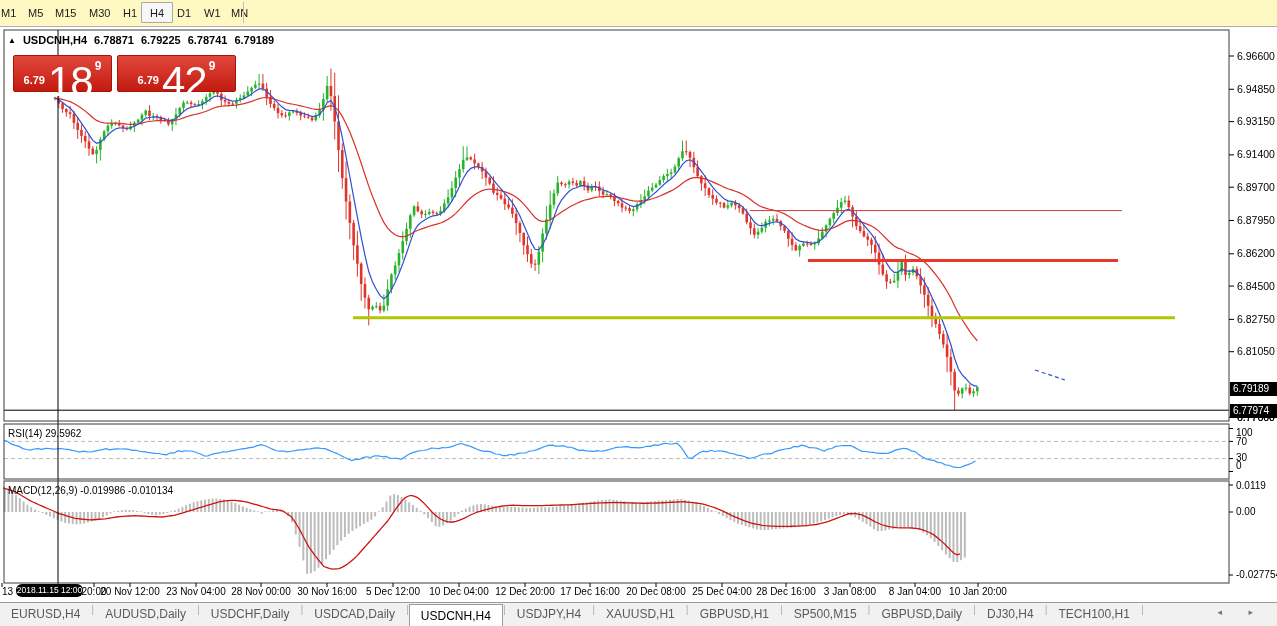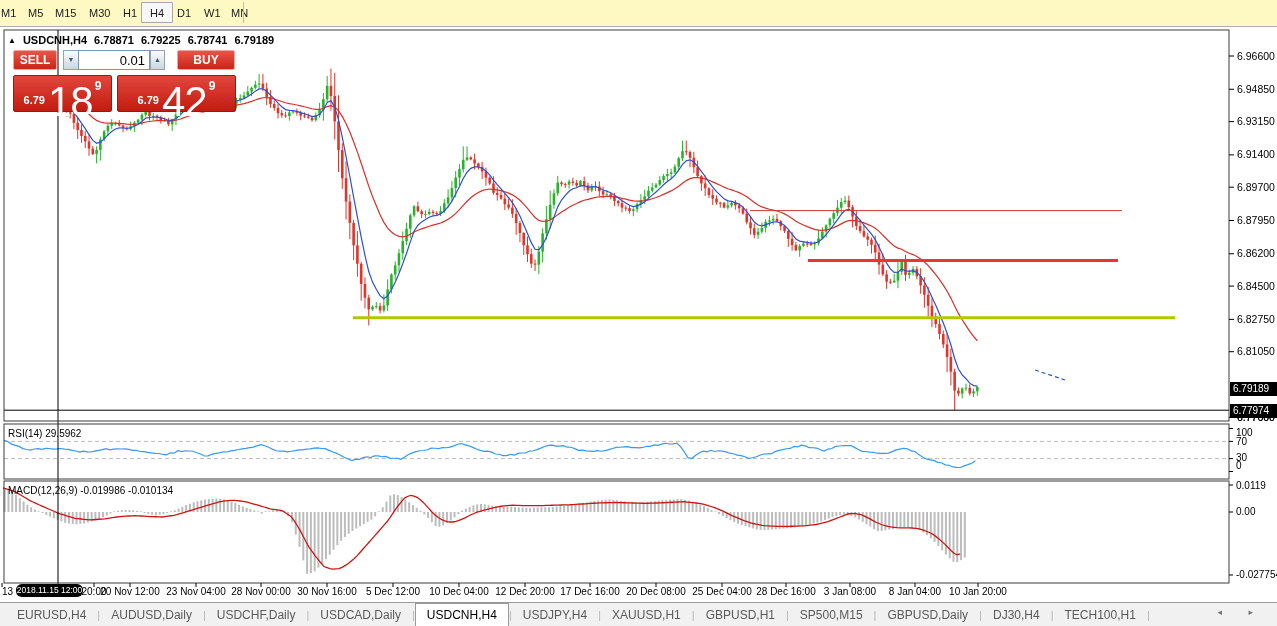--- a/index.html
+++ b/index.html
@@ -39,21 +39,21 @@
   .ind-label{position:absolute;font-size:10px;color:#000;}
   #rsi-label{left:8px;top:401px;}
   #macd-label{left:8px;top:458px;}
   .price-tag{position:absolute;left:1230px;width:47px;height:14px;background:#000;color:#fff;
              font-size:10px;line-height:14px;padding-left:3px;box-sizing:border-box;}
   #tag-current{top:355px;}
   #tag-cross{top:377px;}
   #tag-time{position:absolute;left:16px;top:557px;width:67px;height:13px;background:#000;color:#fff;
             font-size:8.5px;line-height:13px;text-align:center;border-radius:6px;}
   #tabbar{position:absolute;left:0;top:602px;width:1277px;height:24px;background:#f1f1f1;
-          border-top:1px solid #999;box-sizing:border-box;display:flex;align-items:center;padding-left:6px;}
+          border-top:1px solid #999;box-sizing:border-box;display:flex;align-items:flex-start;}
   .tab{font-size:12px;color:#5a5a5a;padding:0 11px;height:22px;line-height:22px;cursor:pointer;white-space:nowrap;}
   .tab.active{background:#fff;color:#000;border:1px solid #9a9a9a;border-bottom:none;height:23px;margin-top:1px;}
   .tab-sep{color:#b5b5b5;font-size:11px;}
   #tab-arrows{position:absolute;right:12px;top:4px;font-size:9px;color:#777;letter-spacing:12px;cursor:pointer;}
 </style>
 </head>
 <body>
 
 <div id="toolbar">
     <div class="tf-btn" style="left: -8px;">M1</div>
@@ -928,27 +928,20 @@
   <div id="chart-title">
     <span class="mk">▲</span>
     <span>USDCNH,H4</span>
     <span>6.78871</span>
     <span>6.79225</span>
     <span>6.78741</span>
     <span>6.79189</span>
   </div>
 
   <div id="trade-panel">
-    <div id="tp-row1">
-      <div id="sell-btn" class="tp-btn">SELL</div>
-      <div id="spin-dn" class="spin">▼</div>
-      <input id="vol-input" value="0.01" style="">
-      <div id="spin-up" class="spin">▲</div>
-      <div id="buy-btn" class="tp-btn">BUY</div>
-    </div>
     <div id="tp-row2">
       <div id="sell-price" class="pbox">
         <span class="sm">6.79</span>
         <span class="bg">18</span>
         <span class="sp">9</span>
       </div>
       <div id="buy-price" class="pbox">
         <span class="sm">6.79</span>
         <span class="bg">42</span>
         <span class="sp">9</span>

